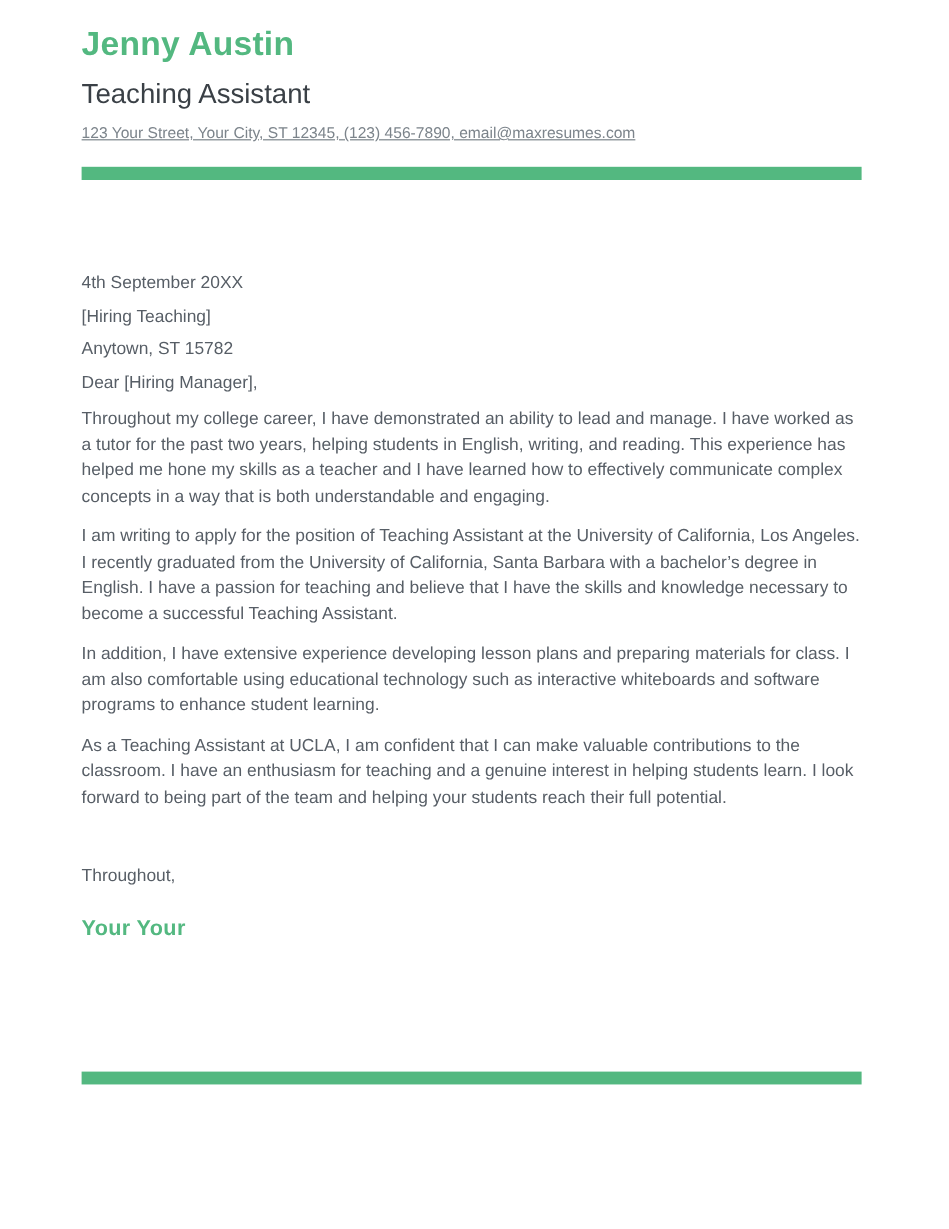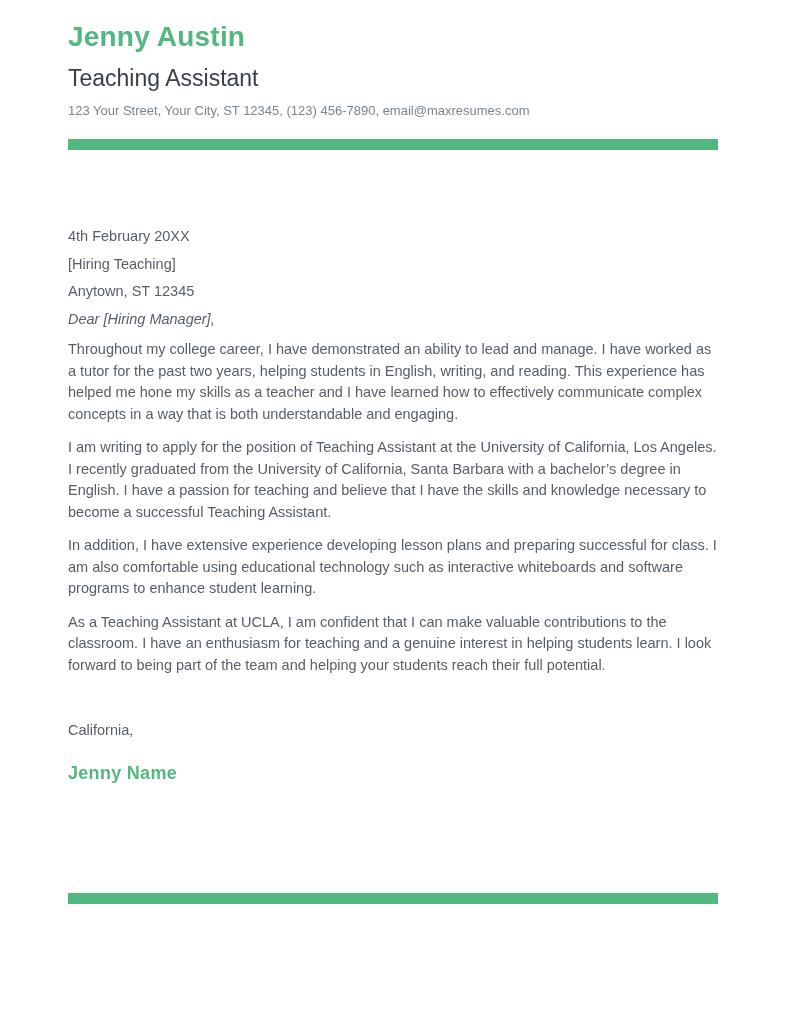--- a/index.html
+++ b/index.html
@@ -38,20 +38,21 @@
     font-size: 23px;
     line-height: 28px;
     font-weight: 400;
     color: var(--title);
   }
   .contact {
     margin: 10px 0 0;
     font-size: 13px;
     line-height: 18px;
     color: var(--muted);
+    text-decoration: underline;
   }
   .rule {
     height: 11px;
     background: var(--accent);
     margin-top: 19px;
   }
   .letter {
     margin-top: 76px;
     font-size: 14.5px;
     color: var(--body);
@@ -59,21 +60,20 @@
   .meta {
     margin: 0 0 8px;
     line-height: 20px;
   }
   .address {
     line-height: 19px;
   }
   .address span { display: block; }
   .salutation {
     margin-bottom: 10px;
-    font-style: italic;
   }
   .para {
     margin: 0 0 12px;
     line-height: 21.5px;
   }
   .closing {
     margin: 44px 0 0;
     line-height: 20px;
   }
   .signature {
@@ -101,31 +101,31 @@
   <div class="content">
 
     <header>
       <h1 class="candidate-name">Jenny Austin</h1>
       <h2 class="job-title">Teaching Assistant</h2>
       <p class="contact">123 Your Street, Your City, ST 12345, (123) 456-7890, email@maxresumes.com</p>
       <div class="rule"></div>
     </header>
 
     <main class="letter">
-      <p class="meta">4th February 20XX</p>
+      <p class="meta">4th September 20XX</p>
       <p class="meta">[Hiring Teaching]</p>
       <p class="meta address">
-        <span>Anytown, ST 12345</span>
+        <span>Anytown, ST 15782</span>
       </p>
       <p class="meta salutation">Dear [Hiring Manager],</p>
 
       <p class="para">Throughout my college career, I have demonstrated an ability to lead and manage. I have worked as a tutor for the past two years, helping students in English, writing, and reading. This experience has helped me hone my skills as a teacher and I have learned how to effectively communicate complex concepts in a way that is both understandable and engaging.</p>
       <p class="para">I am writing to apply for the position of Teaching Assistant at the University of California, Los Angeles. I recently graduated from the University of California, Santa Barbara with a bachelor’s degree in English. I have a passion for teaching and believe that I have the skills and knowledge necessary to become a successful Teaching Assistant.</p>
-      <p class="para">In addition, I have extensive experience developing lesson plans and preparing successful for class. I am also comfortable using educational technology such as interactive whiteboards and software programs to enhance student learning.</p>
+      <p class="para">In addition, I have extensive experience developing lesson plans and preparing materials for class. I am also comfortable using educational technology such as interactive whiteboards and software programs to enhance student learning.</p>
       <p class="para">As a Teaching Assistant at UCLA, I am confident that I can make valuable contributions to the classroom. I have an enthusiasm for teaching and a genuine interest in helping students learn. I look forward to being part of the team and helping your students reach their full potential.</p>
 
-      <p class="closing">California,</p>
-      <p class="signature">Jenny Name</p>
+      <p class="closing">Throughout,</p>
+      <p class="signature">Your Your</p>
     </main>
   </div>
 
   <div class="bottom-rule"></div>
 </div>
 
 </body></html>

